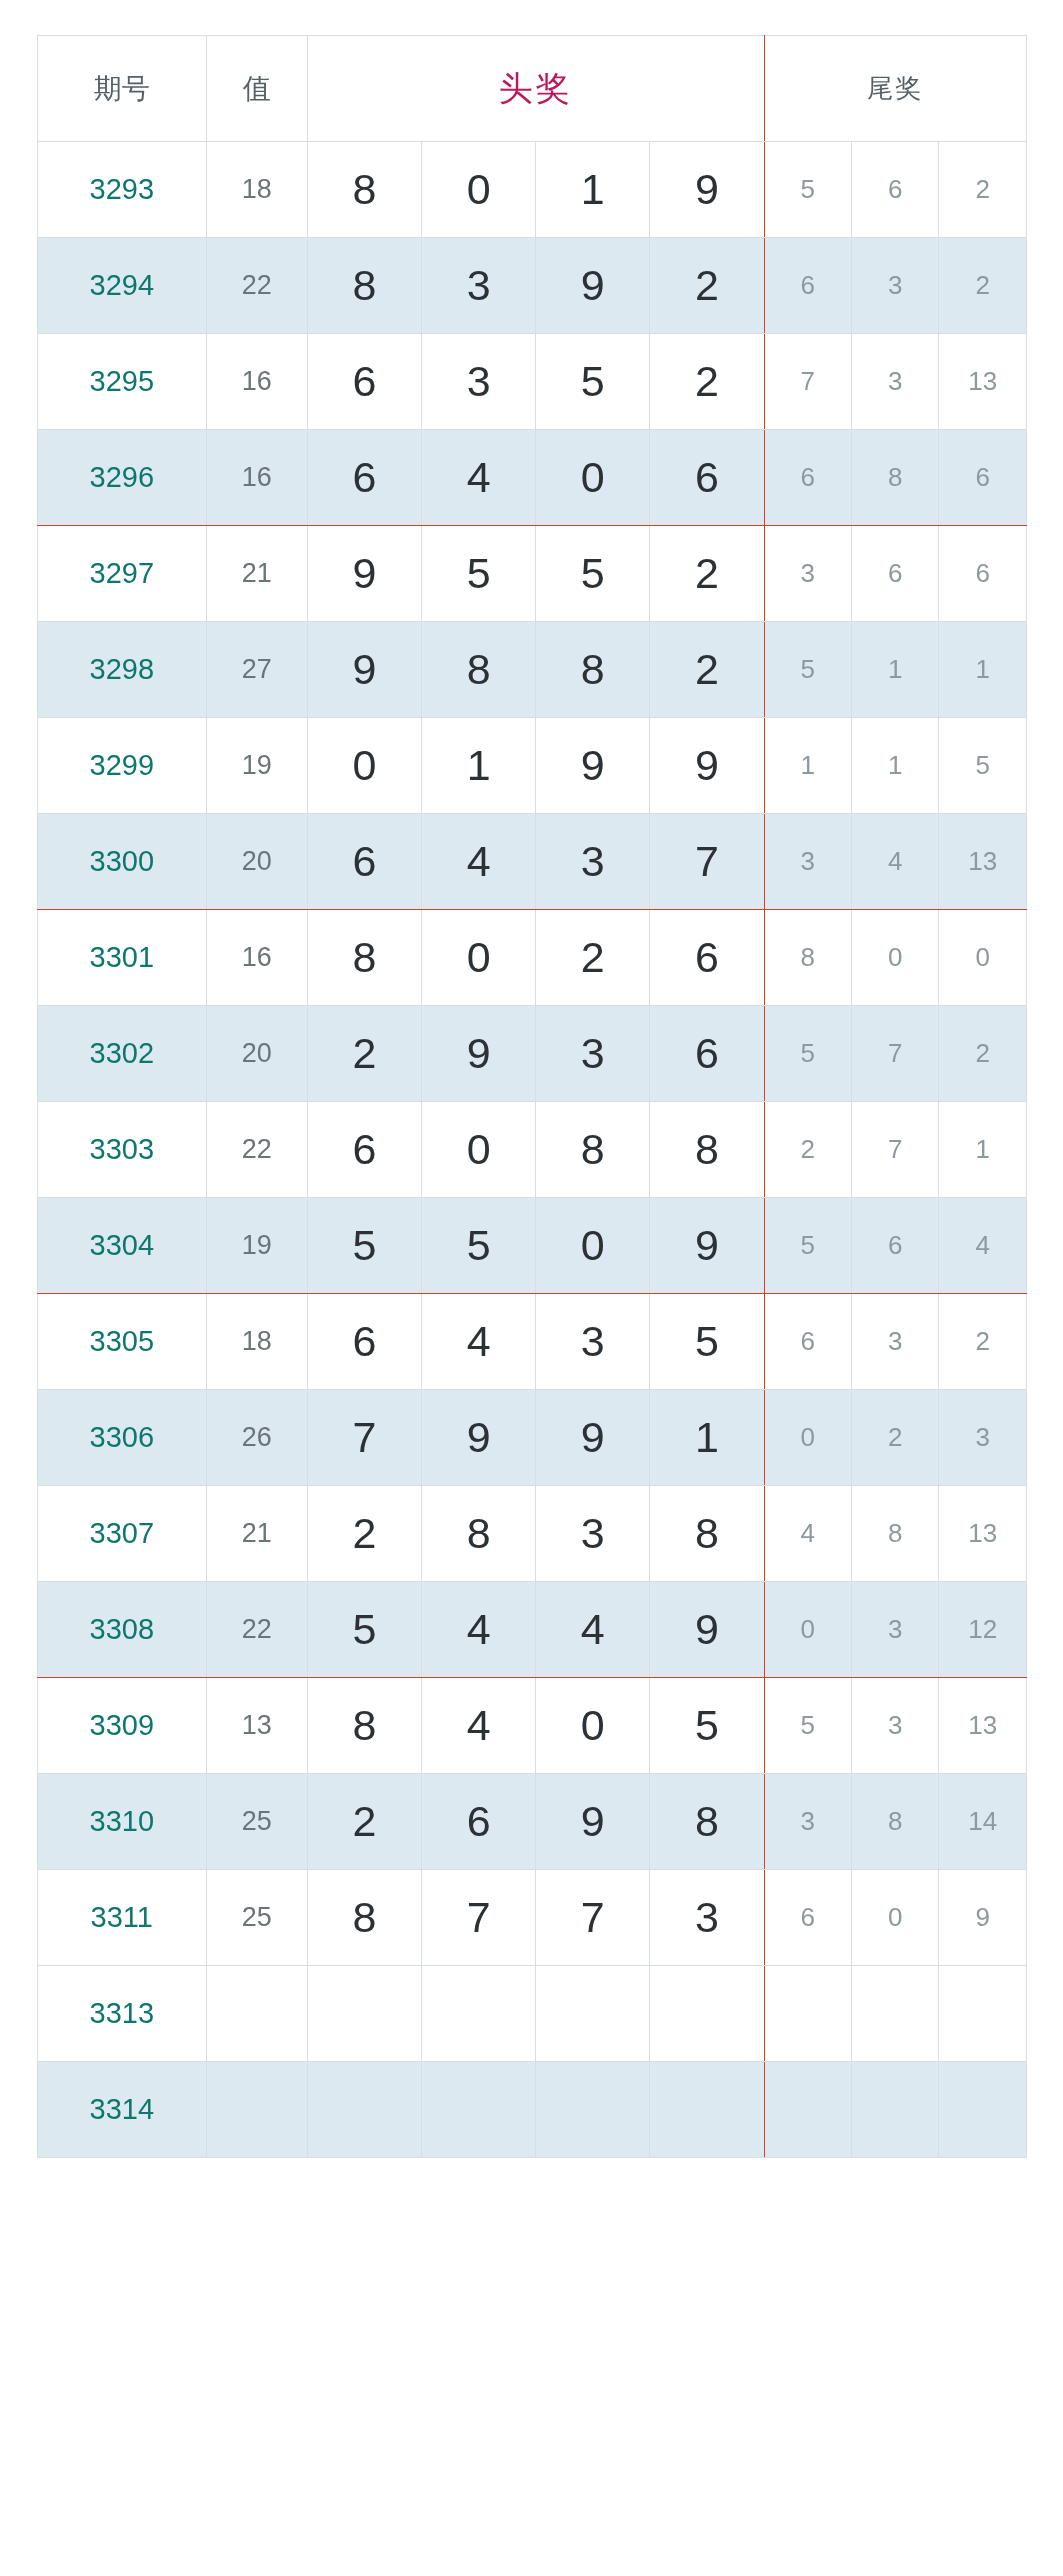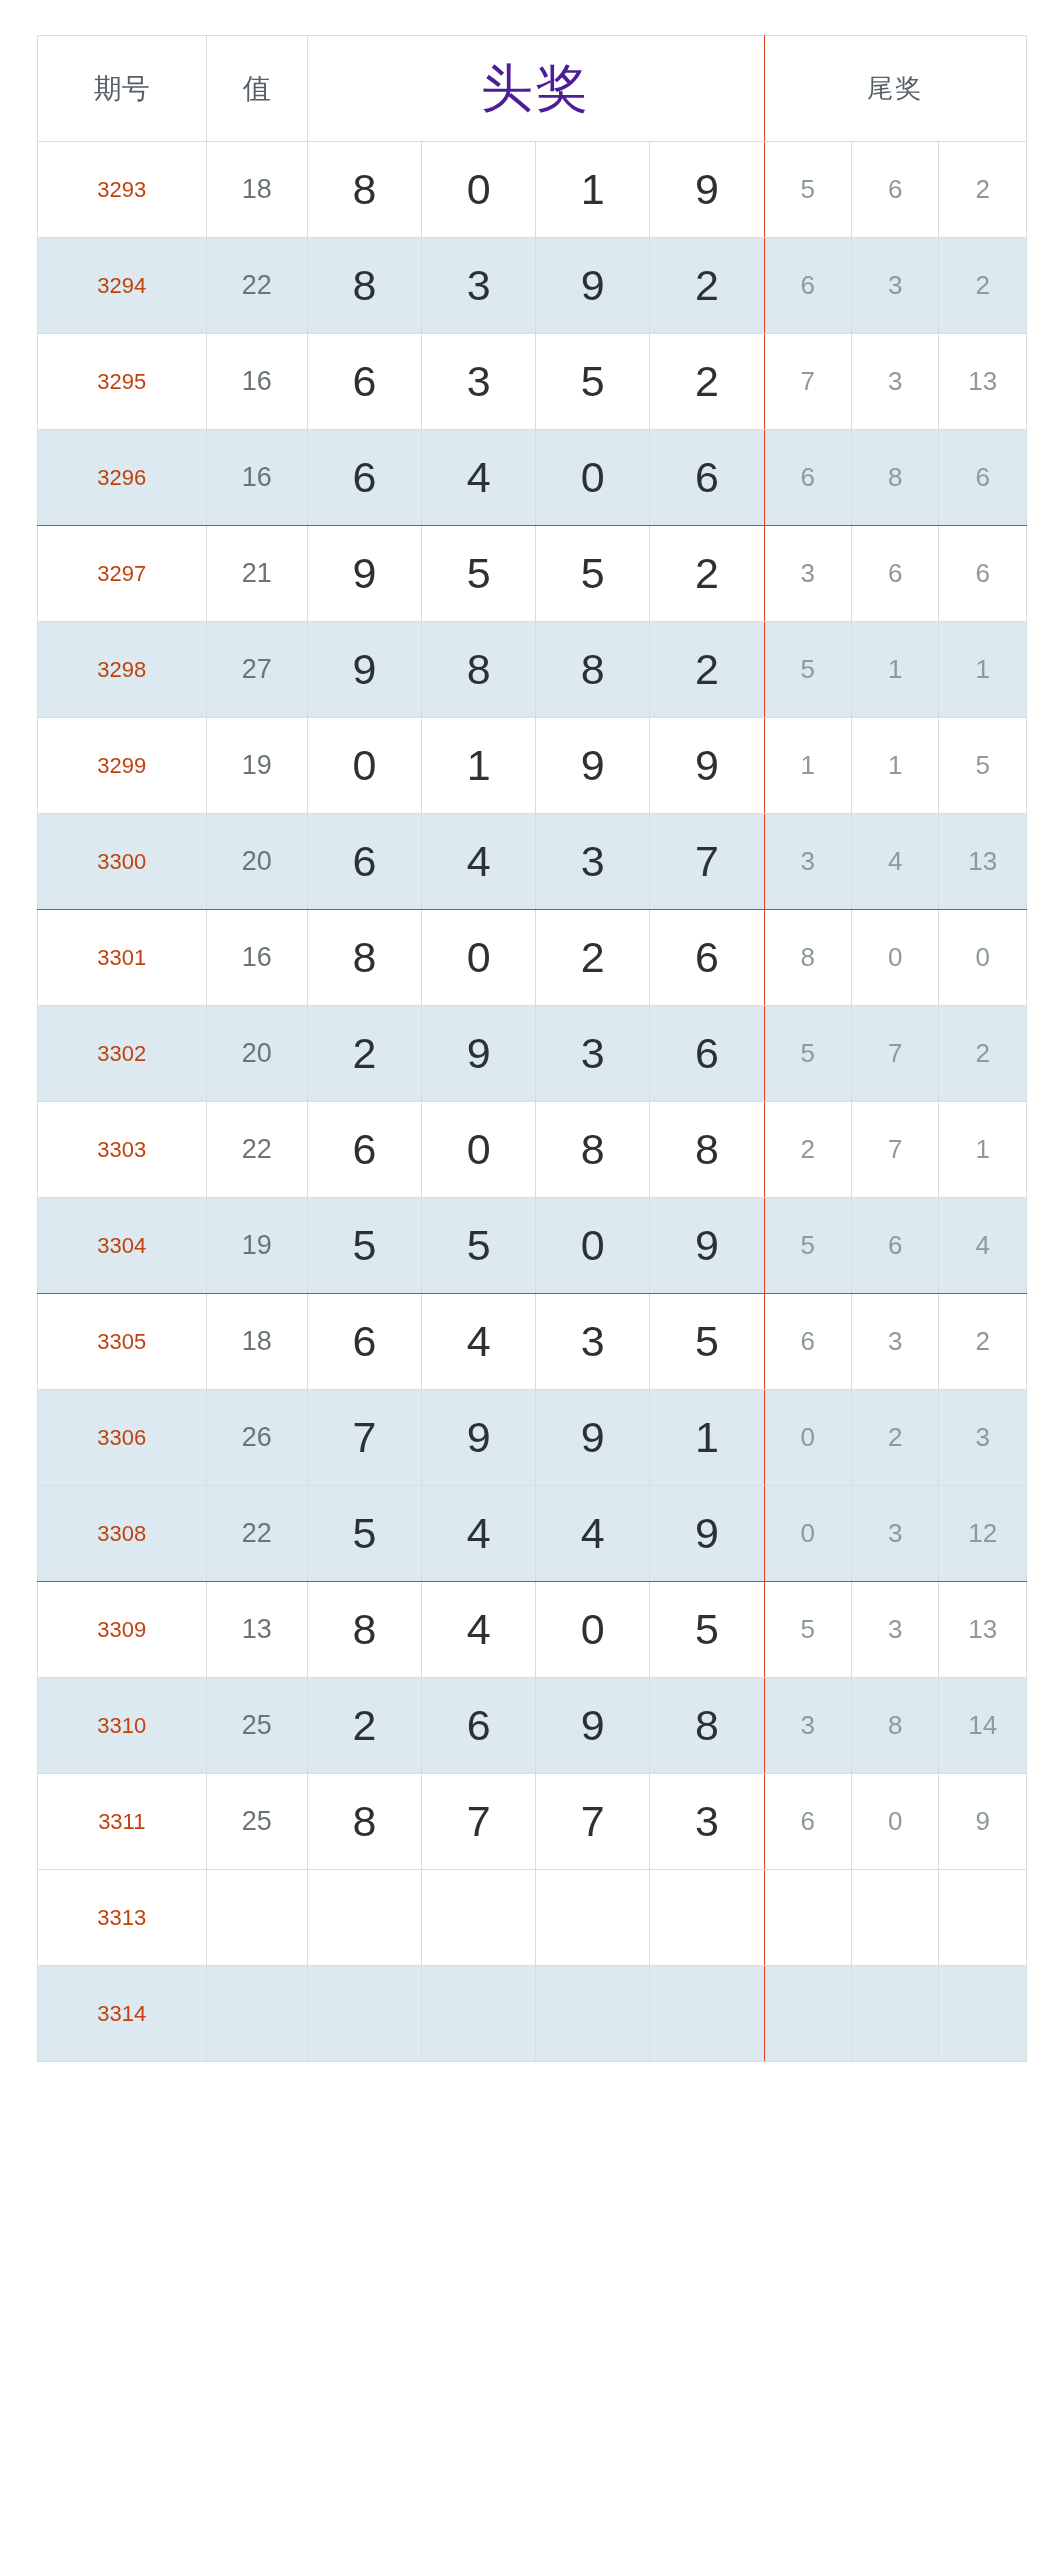--- a/index.html
+++ b/index.html
@@ -38,40 +38,40 @@
 
   
   tr.head td {
     height: 105px;
   }
   .h-issue, .h-val {
     color: #555f66;
     font-size: 28px;
   }
   .h-main {
-    color: #4c1d95;
-    font-size: 52px;
+    color: #be185d;
+    font-size: 34px;
     letter-spacing: 2.9px;
   }
   .h-tail {
     color: #555f66;
     font-size: 26px;
     letter-spacing: 1.9px;
   }
 
   
   tr.data td {
     height: 95px;
   }
   tr.alt td {
     background: #dce9f1;
   }
   td.issue {
-    color: #c2410c;
-    font-size: 22px;
+    color: #0f766e;
+    font-size: 29px;
   }
   td.val {
     color: #6b7478;
     font-size: 27px;
   }
   td.main {
     color: #2b3134;
     font-size: 43px;
   }
   td.tail {
@@ -257,20 +257,31 @@
           <td class="issue">3306</td>
           <td class="val">26</td>
           <td class="main sep-left">7</td>
           <td class="main">9</td>
           <td class="main">9</td>
           <td class="main sep-right">1</td>
           <td class="tail">0</td>
           <td class="tail">2</td>
           <td class="tail">3</td>
         </tr>
+        <tr class="data">
+          <td class="issue">3307</td>
+          <td class="val">21</td>
+          <td class="main sep-left">2</td>
+          <td class="main">8</td>
+          <td class="main">3</td>
+          <td class="main sep-right">8</td>
+          <td class="tail">4</td>
+          <td class="tail">8</td>
+          <td class="tail">13</td>
+        </tr>
         <tr class="data alt">
           <td class="issue grp-bottom">3308</td>
           <td class="val grp-bottom">22</td>
           <td class="main sep-left grp-bottom">5</td>
           <td class="main grp-bottom">4</td>
           <td class="main grp-bottom">4</td>
           <td class="main sep-right grp-bottom">9</td>
           <td class="tail grp-bottom">0</td>
           <td class="tail grp-bottom">3</td>
           <td class="tail grp-bottom">12</td>

